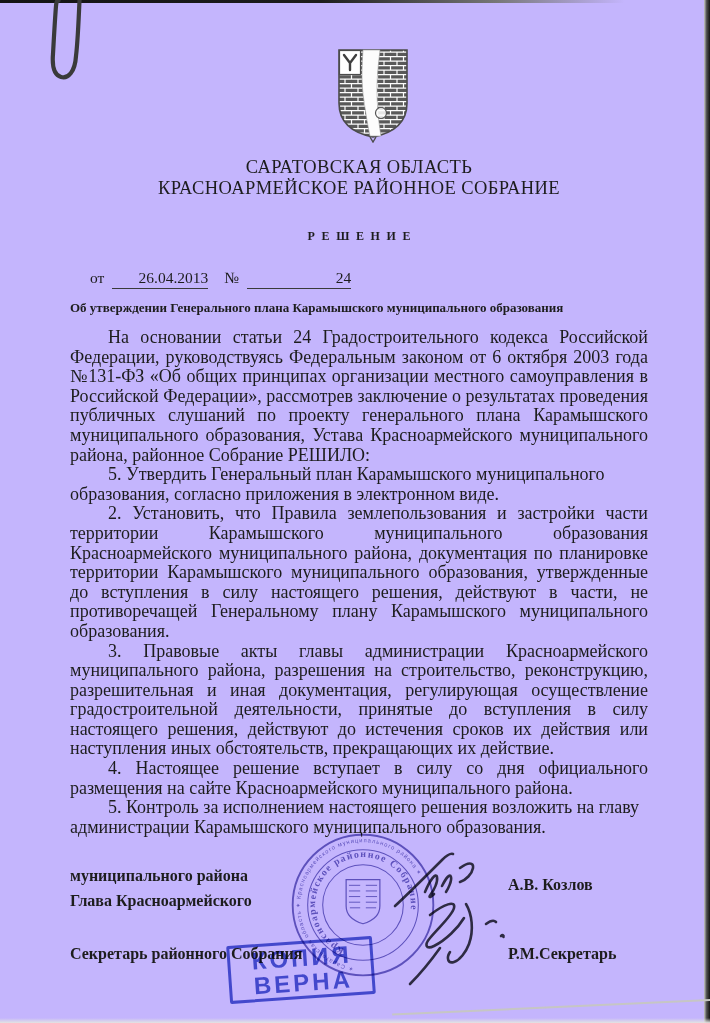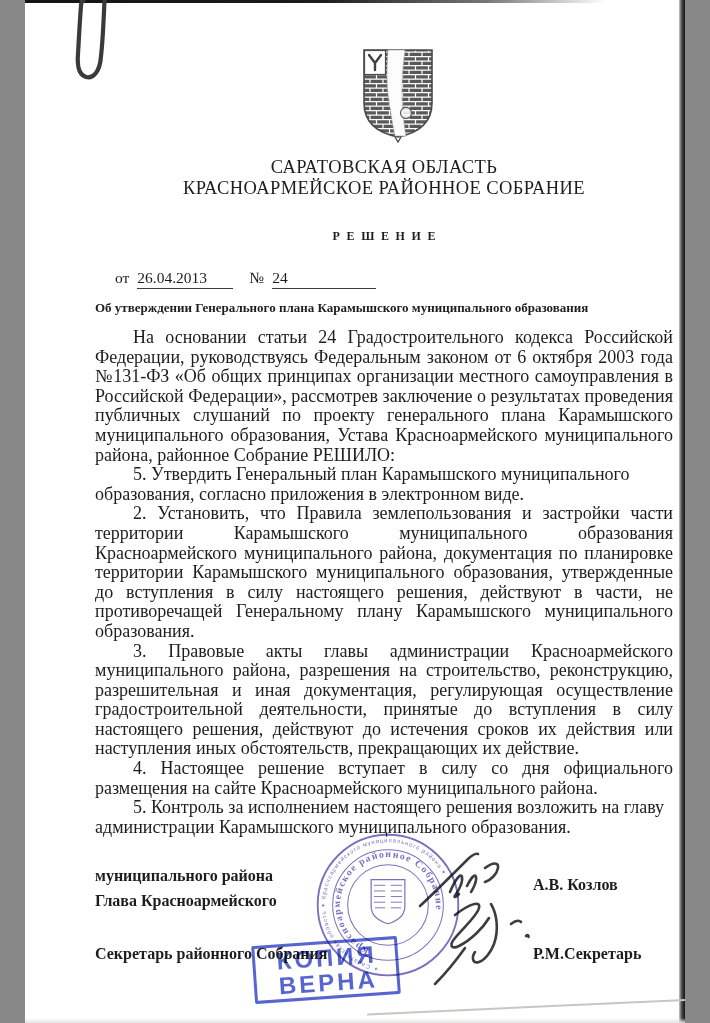--- a/index.html
+++ b/index.html
@@ -1,39 +1,39 @@
 <!DOCTYPE html>
 <html><head>
 <meta charset="utf-8">
 <style>
   html,body{margin:0;padding:0;background:#888;}
   .page{
-    position:relative;width:660px;height:1023px;margin:0 auto;
-    background:#ffffff;overflow:hidden;
+    position:relative;width:710px;height:1023px;margin:0 auto;
+    background:#c4b5fd;overflow:hidden;
     font-family:"Liberation Serif", serif;color:#1d1d1d;
   }
   
   .edge-top{position:absolute;top:0;left:0;width:100%;height:2.5px;
     background:linear-gradient(to right,#141414 0%,#1c1c1c 45%,#777 70%,rgba(250,250,250,0) 88%);}
   .edge-right{position:absolute;top:0;right:0;width:6px;height:100%;
     background:linear-gradient(to right,#c9c9c9,#4d4d4d 45%,#141414);}
   .edge-bottom{position:absolute;bottom:0;left:0;width:100%;height:5px;
     background:linear-gradient(to top,#e3e3e1,rgba(255,255,255,0));}
   .edge-bottom-line{position:absolute;bottom:16px;right:-12px;width:330px;height:1.5px;
     background:#c6c6c4;transform:rotate(-2.6deg);}
   .paperclip{position:absolute;left:38px;top:-8px;}
   
   .arms{position:absolute;left:335px;top:47px;}
   
   .content{position:absolute;left:70px;top:0;width:578px;}
   .org-header{margin-top:157px;text-align:center;font-size:18.5px;line-height:21px;letter-spacing:.4px;}
   .doc-type{margin-top:30px;text-align:center;font-weight:bold;font-size:12px;
     letter-spacing:.55em;text-indent:.55em;}
   .meta-row{margin-top:24px;padding-left:20px;font-size:15.5px;line-height:20px;}
-  .meta-row .uline{display:inline-block;border-bottom:1.2px solid #3a3a3a;text-align:left;}
+  .meta-row .uline{display:inline-block;border-bottom:1.2px solid #3a3a3a;text-align:right;}
   .u-date{width:96px;margin-left:8px;}
   .num-sign{margin-left:16px;}
   .u-num{width:104px;margin-left:8px;}
   .subject{margin-top:7px;font-weight:bold;font-size:13px;line-height:23px;text-align:justify;}
   .body-text{font-size:18px;line-height:19.6px;text-align:justify;}
   .body-text p{margin:0;text-indent:38px;}
   .preamble{margin-top:9px !important;}
   .item-left{text-align:left;}
   
   .sig-block{margin-top:26px;font-weight:bold;font-size:16px;line-height:25px;text-align:left;}

